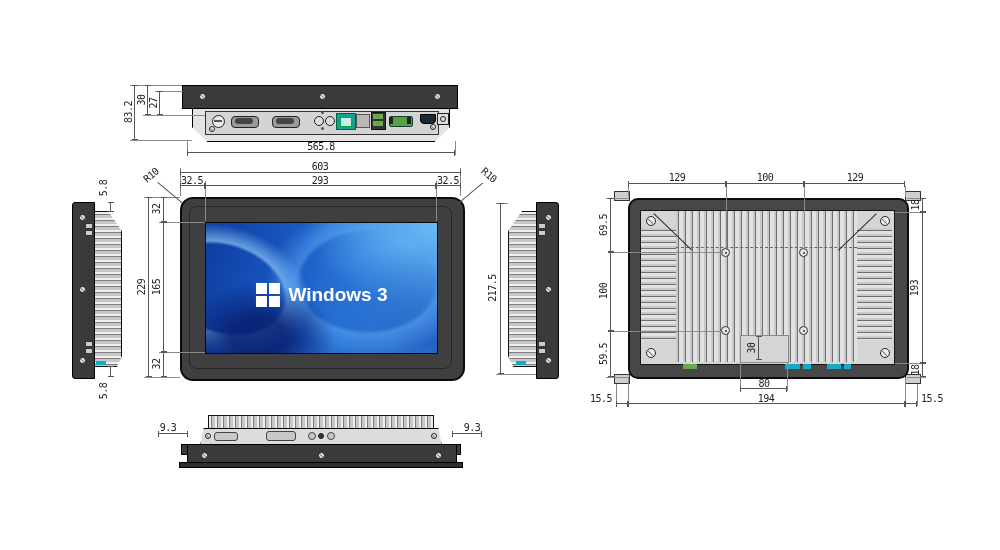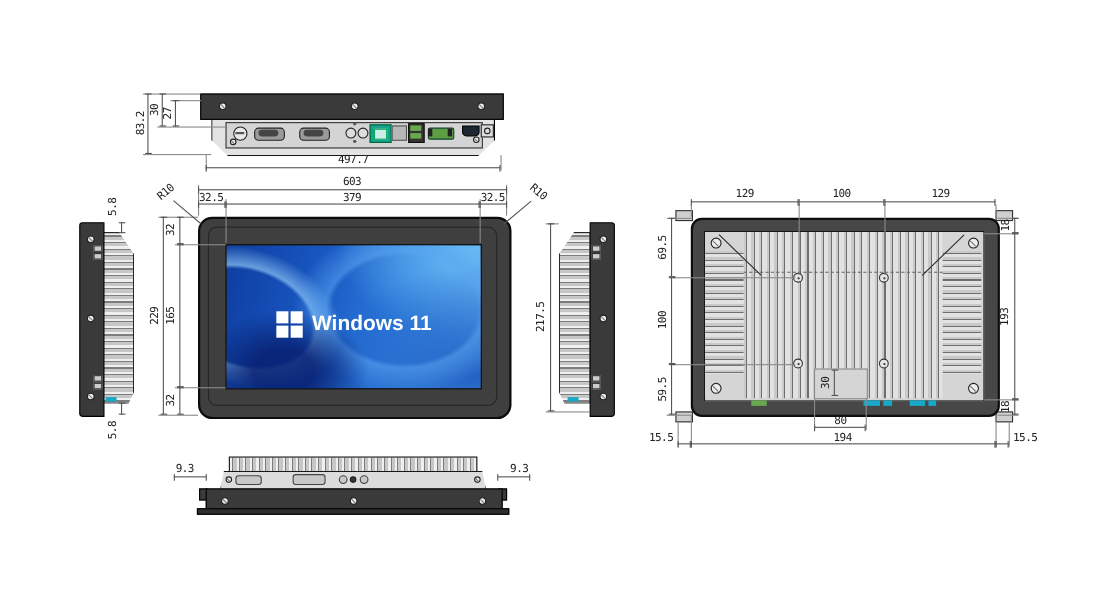--- a/index.html
+++ b/index.html
@@ -78,21 +78,21 @@
   <div class="abs" style="left:389px;top:116px;width:22px;height:9px;background:#5d9e42;border:1px solid #143;border-radius:2px;z-index:5"></div>
   <div class="abs" style="left:389px;top:117px;width:4px;height:7px;background:#222;z-index:6"></div>
   <div class="abs" style="left:407px;top:117px;width:4px;height:7px;background:#222;z-index:6"></div>
   <div class="abs" style="left:420px;top:114px;width:14px;height:8px;background:#1c2733;border:1px solid #000;border-radius:0 0 4px 4px;z-index:5"></div>
   <div class="abs" style="left:437px;top:113px;width:10px;height:10px;background:#ddd;border:1px solid #222;z-index:5"></div>
   <div class="abs" style="left:440px;top:116px;width:4px;height:4px;border:1px solid #222;border-radius:50%;z-index:6"></div>
 
   <div class="dimh" style="left:187px;top:152px;width:268px"></div>
   <div class="ext" style="left:187px;top:141px;width:1px;height:14px"></div>
   <div class="ext" style="left:455px;top:141px;width:1px;height:14px"></div>
-  <div class="dl" style="left:321px;top:146px">497.7</div>
+  <div class="dl" style="left:321px;top:146px">565.8</div>
   <div class="dimv" style="left:134px;top:85px;height:55px"></div>
   <div class="dimv" style="left:147px;top:85px;height:30px"></div>
   <div class="dimv" style="left:159px;top:91px;height:24px"></div>
   <div class="ext" style="left:130px;top:85px;width:52px;height:1px"></div>
   <div class="ext" style="left:130px;top:140px;width:62px;height:1px"></div>
   <div class="ext" style="left:143px;top:115px;width:62px;height:1px"></div>
   <div class="ext" style="left:155px;top:91px;width:28px;height:1px"></div>
   <div class="dl rot" style="left:128px;top:112px">83.2</div>
   <div class="dl rot" style="left:141px;top:100px">30</div>
   <div class="dl rot" style="left:153px;top:103px">27</div>
@@ -121,31 +121,31 @@
                 background:radial-gradient(closest-side, rgba(0,0,0,0) 44%, rgba(90,165,240,.55) 48%, rgba(20,70,180,0) 68%)"></div>
     <div class="petal" style="left:-25%;top:28%;width:95%;height:120%;
                 background:radial-gradient(closest-side, rgba(7,30,110,.85) 25%, rgba(7,30,110,0) 70%)"></div>
     <div class="winrow">
       <div class="winlogo">
         <span></span>
           <span></span>
         <span></span>
           <span></span>
       </div>
-      <div class="wintext">Windows 11</div>
+      <div class="wintext">Windows 3</div>
     </div>
   </div>
 
   <div class="dimh" style="left:180px;top:172px;width:281px"></div>
   <div class="dl" style="left:320px;top:166px">603</div>
   <div class="dimh" style="left:180px;top:185px;width:25px"></div>
   <div class="dimh" style="left:205px;top:185px;width:231px"></div>
   <div class="dimh" style="left:436px;top:185px;width:25px"></div>
   <div class="dl" style="left:192px;top:180px">32.5</div>
-  <div class="dl" style="left:320px;top:180px">379</div>
+  <div class="dl" style="left:320px;top:180px">293</div>
   <div class="dl" style="left:448px;top:180px">32.5</div>
   <div class="ext" style="left:180px;top:168px;width:1px;height:28px"></div>
   <div class="ext" style="left:460px;top:168px;width:1px;height:28px"></div>
   <div class="ext" style="left:205px;top:181px;width:1px;height:40px"></div>
   <div class="ext" style="left:436px;top:181px;width:1px;height:40px"></div>
   <div class="leader" style="left:158px;top:182px;width:32px;transform:rotate(40deg)"></div>
   <div class="dl rL" style="left:151px;top:175px">R10</div>
   <div class="leader" style="left:458px;top:203px;width:32px;transform:rotate(-40deg)"></div>
   <div class="dl rR" style="left:489px;top:175px">R10</div>
 

